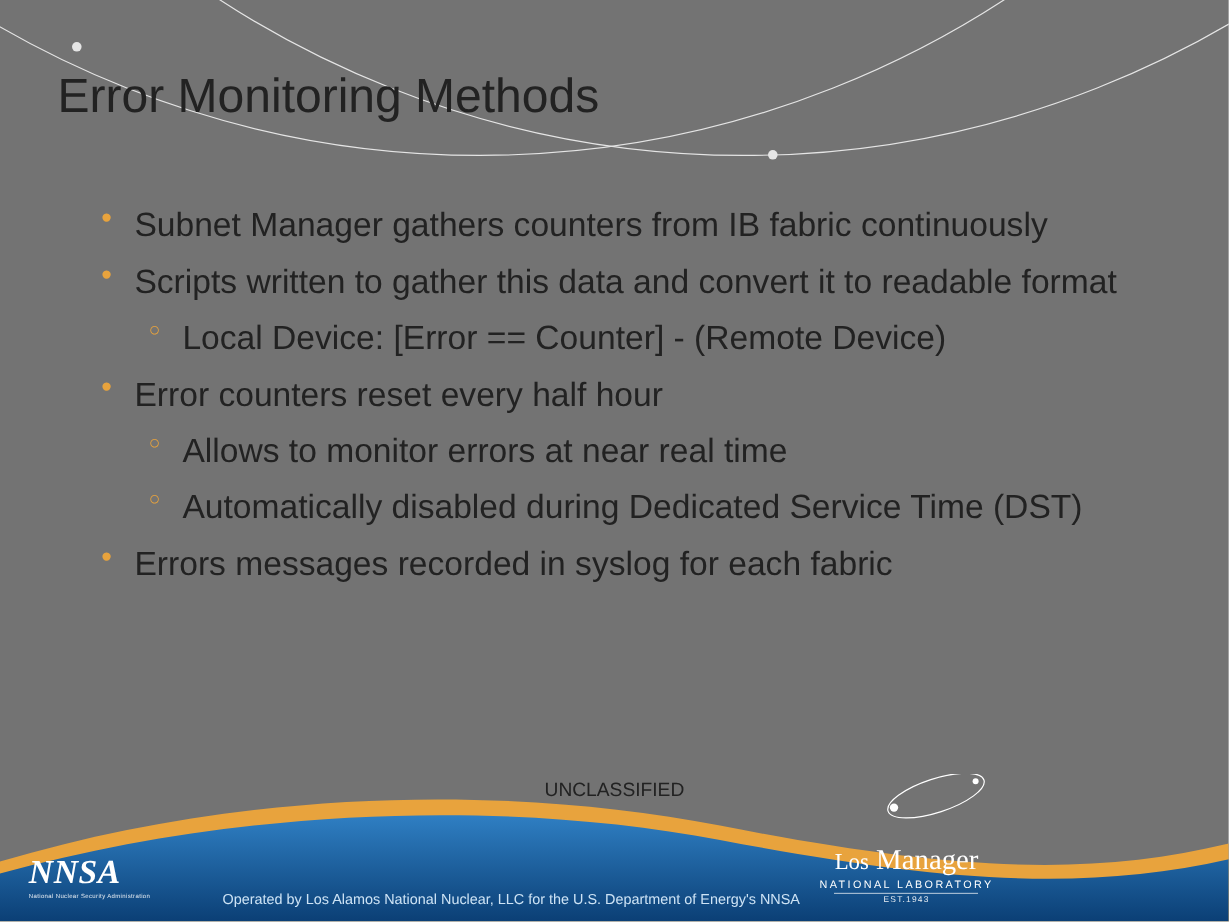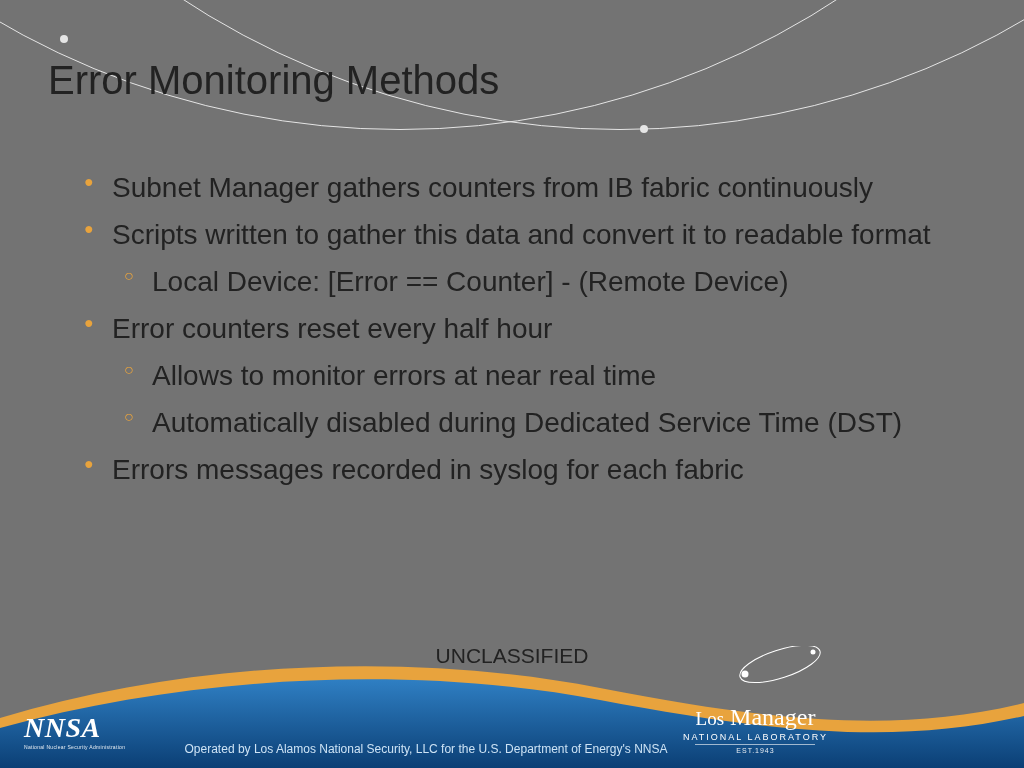--- a/index.html
+++ b/index.html
@@ -16,21 +16,21 @@
 
 .title { position: absolute; top: 58px; left: 48px; font-size: 40px; font-weight: 400; color: #222; }
 
 .content { position: absolute; top: 170px; left: 80px; right: 60px; }
 .content ul { list-style: none; }
 .b1 { position: relative; padding-left: 32px; font-size: 28px; line-height: 1.25; color: #222; margin-bottom: 12px; }
 .b1::before { content: "●"; position: absolute; left: 4px; top: 2px; color: #e8a33d; font-size: 16px; }
 .b2 { position: relative; padding-left: 72px; font-size: 28px; line-height: 1.25; color: #222; margin-bottom: 12px; }
 .b2::before { content: "○"; position: absolute; left: 44px; top: 2px; color: #e8a33d; font-size: 16px; }
 
-.classification { position: absolute; bottom: 100px; left: 0; right: 0; text-align: center; font-size: 21px; color: #222; }
+.classification { position: absolute; bottom: 100px; left: 0; right: 0; text-align: center; font-size: 16px; color: #222; }
 
 
 .footer { position: absolute; bottom: 0; left: 0; width: 852px; height: 120px; }
 .wave-orange { position: absolute; bottom: 0; left: 0; width: 1024px; height: 120px; }
 .wave-blue { position: absolute; bottom: 0; left: 0; width: 1024px; height: 120px; }
 .footer-text { position: absolute; bottom: 12px; left: 0; right: 0; text-align: center; font-size: 12px; color: #cde3f5; z-index: 5; }
 
 .logo-left { position: absolute; bottom: 18px; left: 24px; z-index: 6; color: #fff; }
 .logo-left .nnsa { font-family: Georgia, serif; font-style: italic; font-weight: bold; font-size: 28px; letter-spacing: 0.5px; }
 .logo-left .sub { font-size: 5px; letter-spacing: 0.3px; opacity: 0.9; }
@@ -95,15 +95,15 @@
         <circle cx="128" cy="6" r="2.5" fill="#fff"></circle>
       </svg>
       <div class="la">
         <span class="los">Los</span> <span>Manager</span>
       </div>
       <div class="nl">NATIONAL LABORATORY</div>
       <div class="hr"></div>
       <div class="est">EST.1943</div>
     </div>
 
-    <div class="footer-text">Operated by Los Alamos National Security, LLC for the U.S. Department of Energy's NNSA</div>
+    <div class="footer-text">Operated by Los Alamos National Nuclear, LLC for the U.S. Department of Energy's NNSA</div>
   </div>
 </div>
 
 </body></html>

